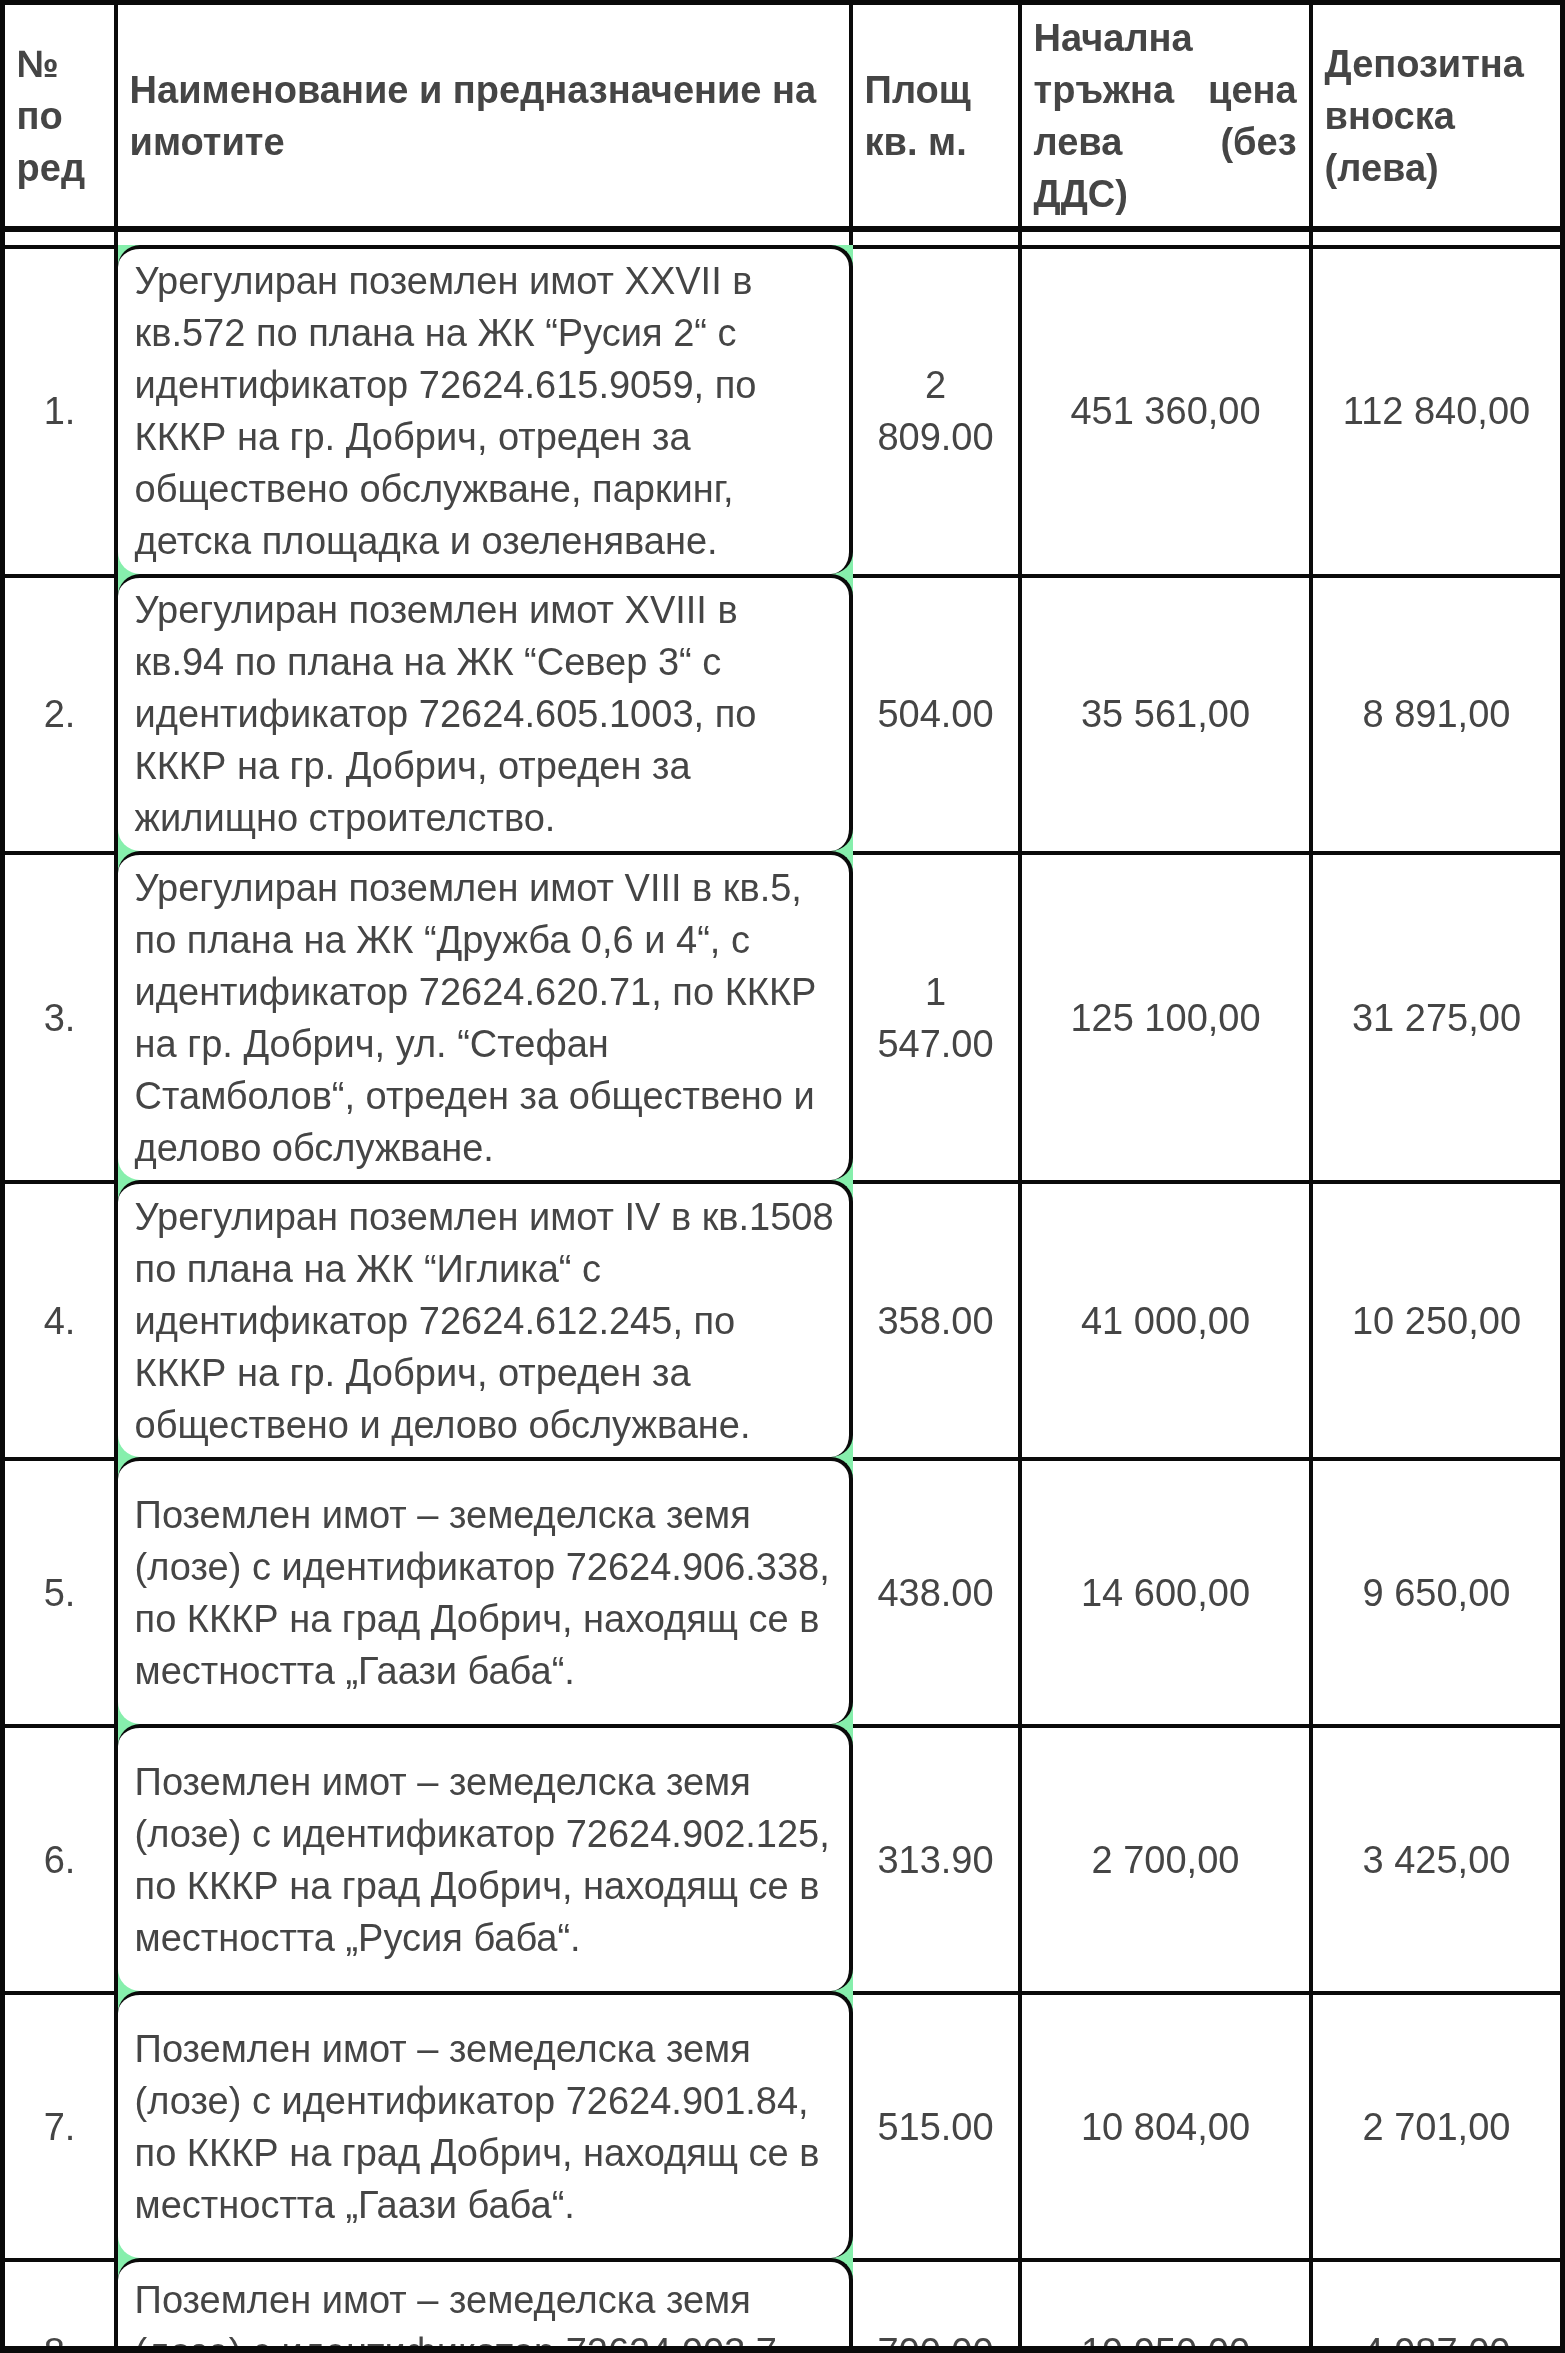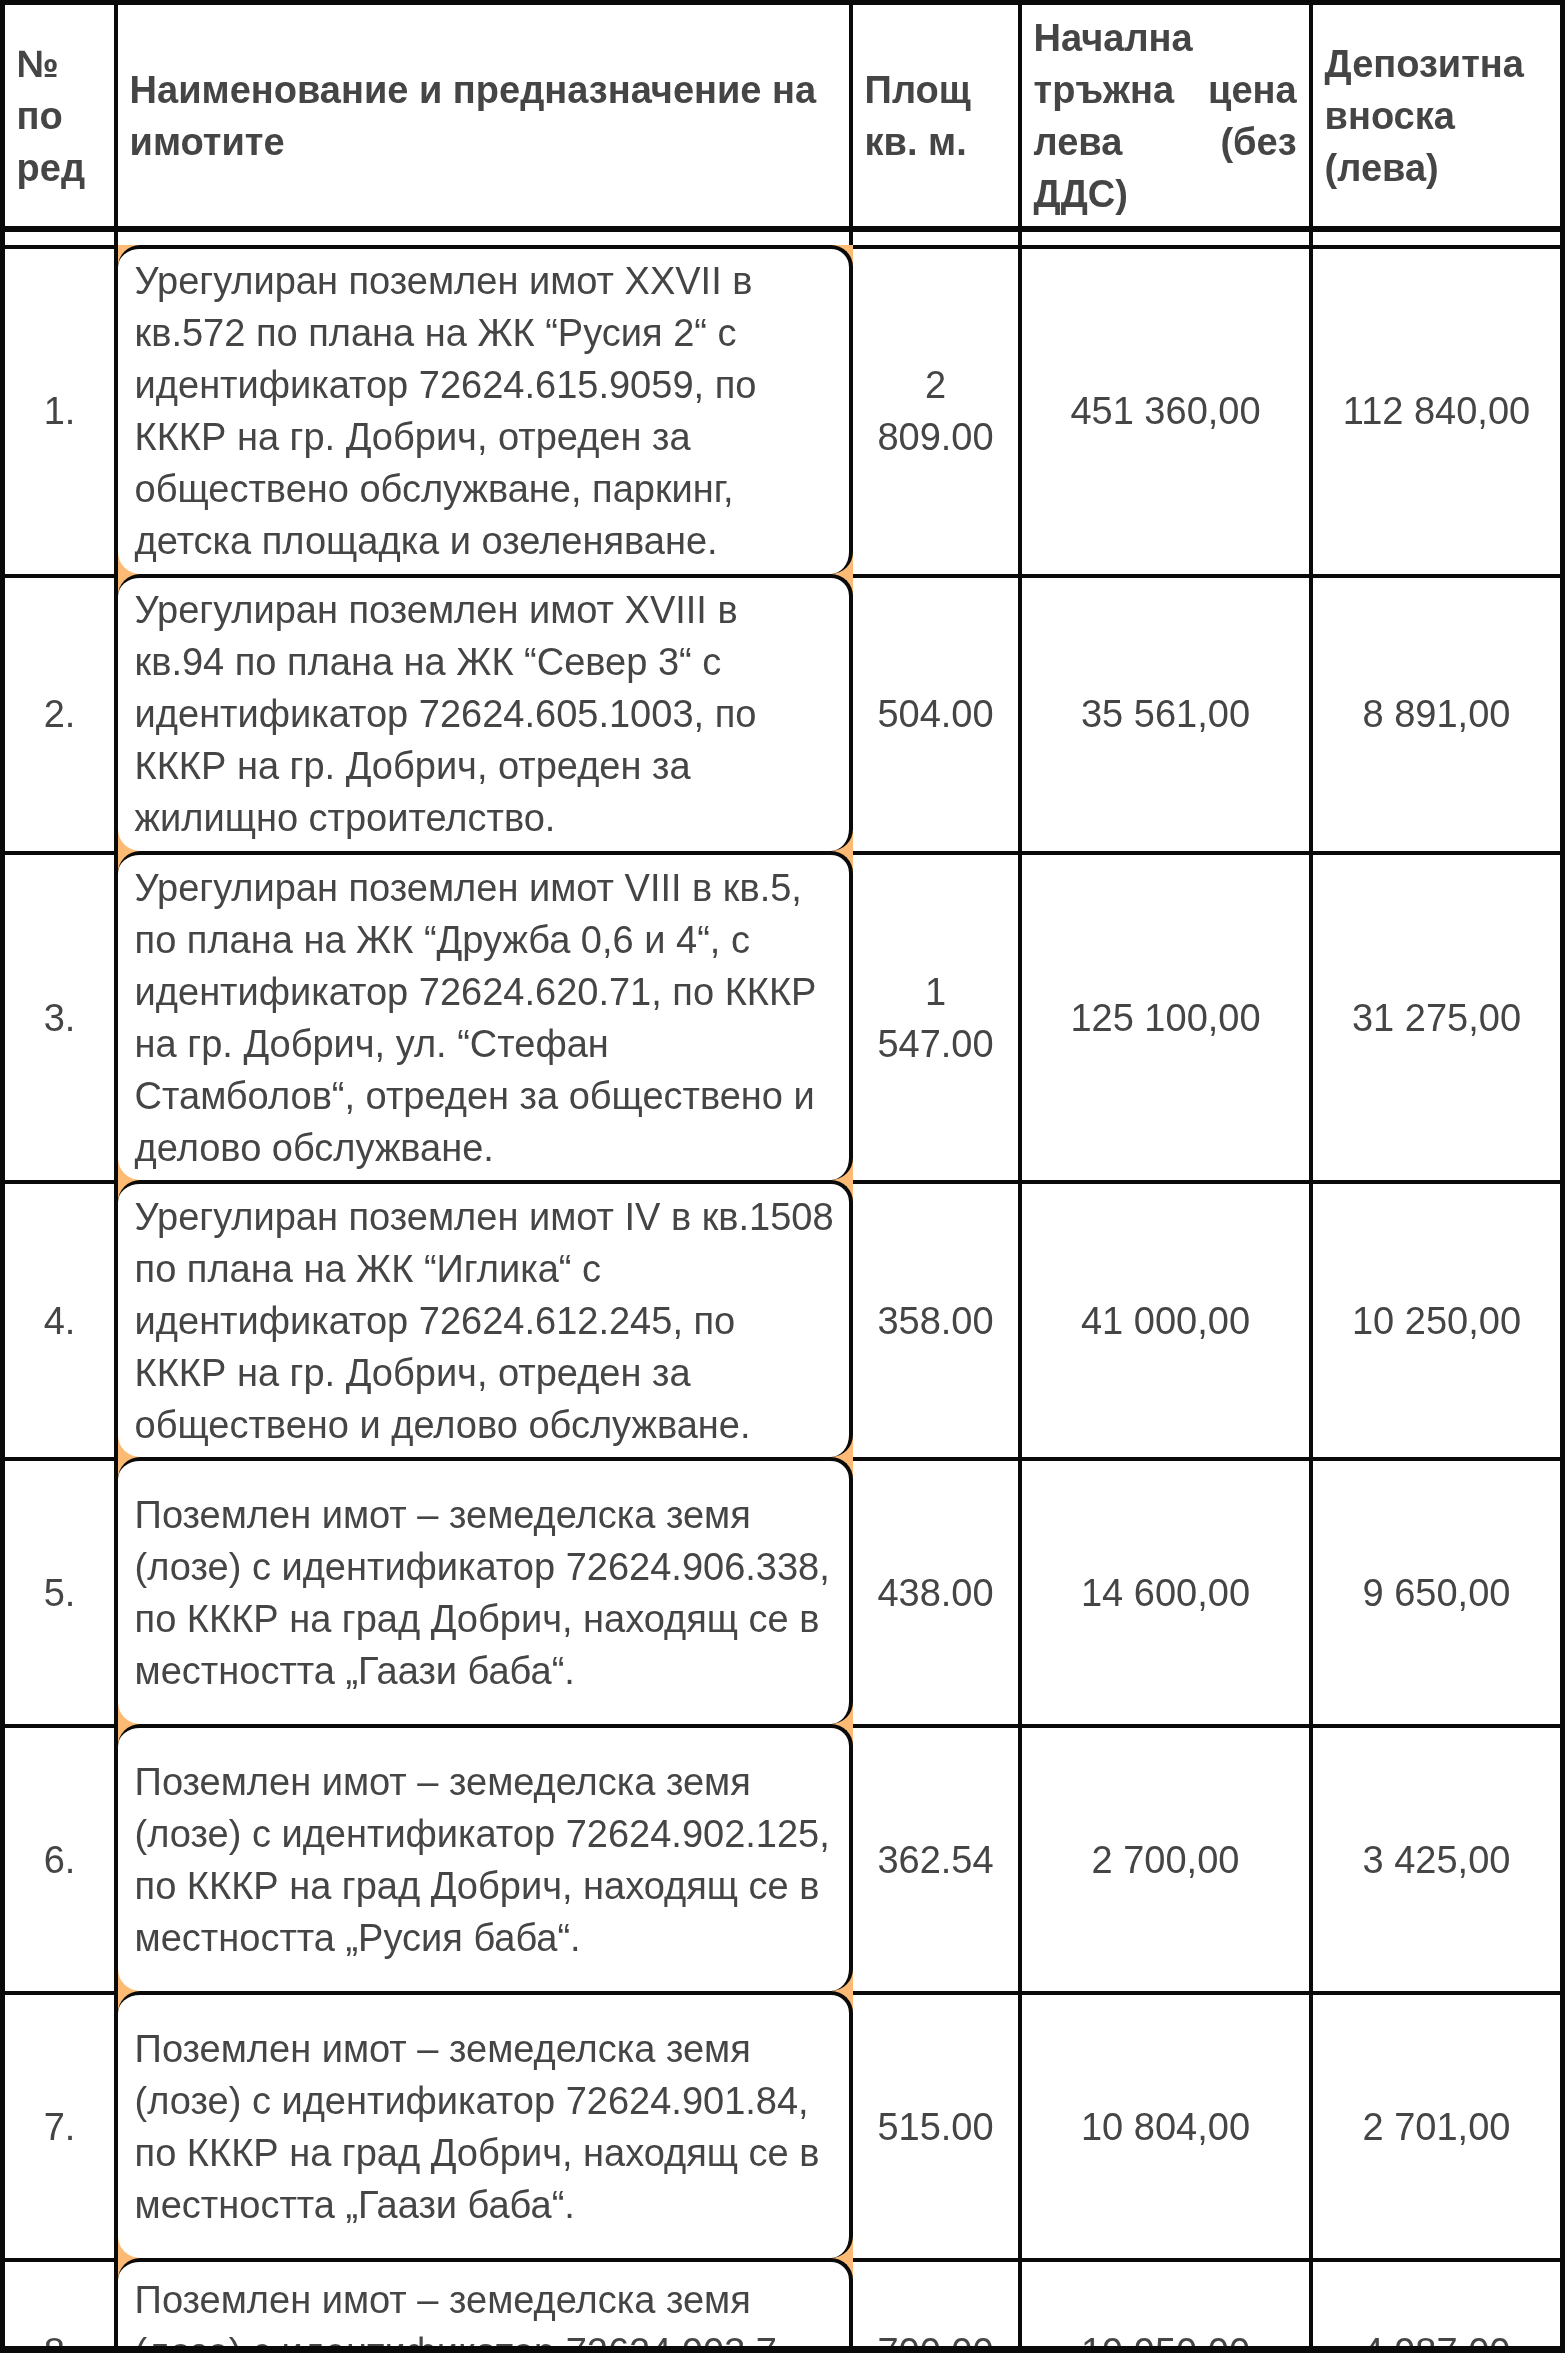--- a/index.html
+++ b/index.html
@@ -4,21 +4,21 @@
 <style>
   html, body {
     margin: 0;
     padding: 0;
     background: #ffffff;
   }
   .page {
     position: relative;
     width: 1565px;
     height: 2354px;
-    background: #fdba74;
+    background: #86efac;
     overflow: hidden;
     font-family: "Liberation Sans", "DejaVu Sans", sans-serif;
     color: #454545;
   }
   table.props {
     border-collapse: separate;
     border-spacing: 0;
     table-layout: fixed;
     width: 1565px;
   }
@@ -136,21 +136,21 @@
         <td class="cell-num">5.</td>
         <td class="cell-desc">Поземлен имот – земеделска земя (лозе) с идентификатор 72624.906.338, по КККР на град Добрич, находящ се в местността „Гаази баба“.</td>
         <td class="cell-val">438.00</td>
         <td class="cell-val">14 600,00</td>
         <td class="cell-val">9 650,00</td>
       </tr>
 
       <tr style="height:267px">
         <td class="cell-num">6.</td>
         <td class="cell-desc">Поземлен имот – земеделска земя (лозе) с идентификатор 72624.902.125, по КККР на град Добрич, находящ се в местността „Русия баба“.</td>
-        <td class="cell-val">362.54</td>
+        <td class="cell-val">313.90</td>
         <td class="cell-val">2 700,00</td>
         <td class="cell-val">3 425,00</td>
       </tr>
 
       <tr style="height:267px">
         <td class="cell-num">7.</td>
         <td class="cell-desc">Поземлен имот – земеделска земя (лозе) с идентификатор 72624.901.84, по КККР на град Добрич, находящ се в местността „Гаази баба“.</td>
         <td class="cell-val">515.00</td>
         <td class="cell-val">10 804,00</td>
         <td class="cell-val">2 701,00</td>

